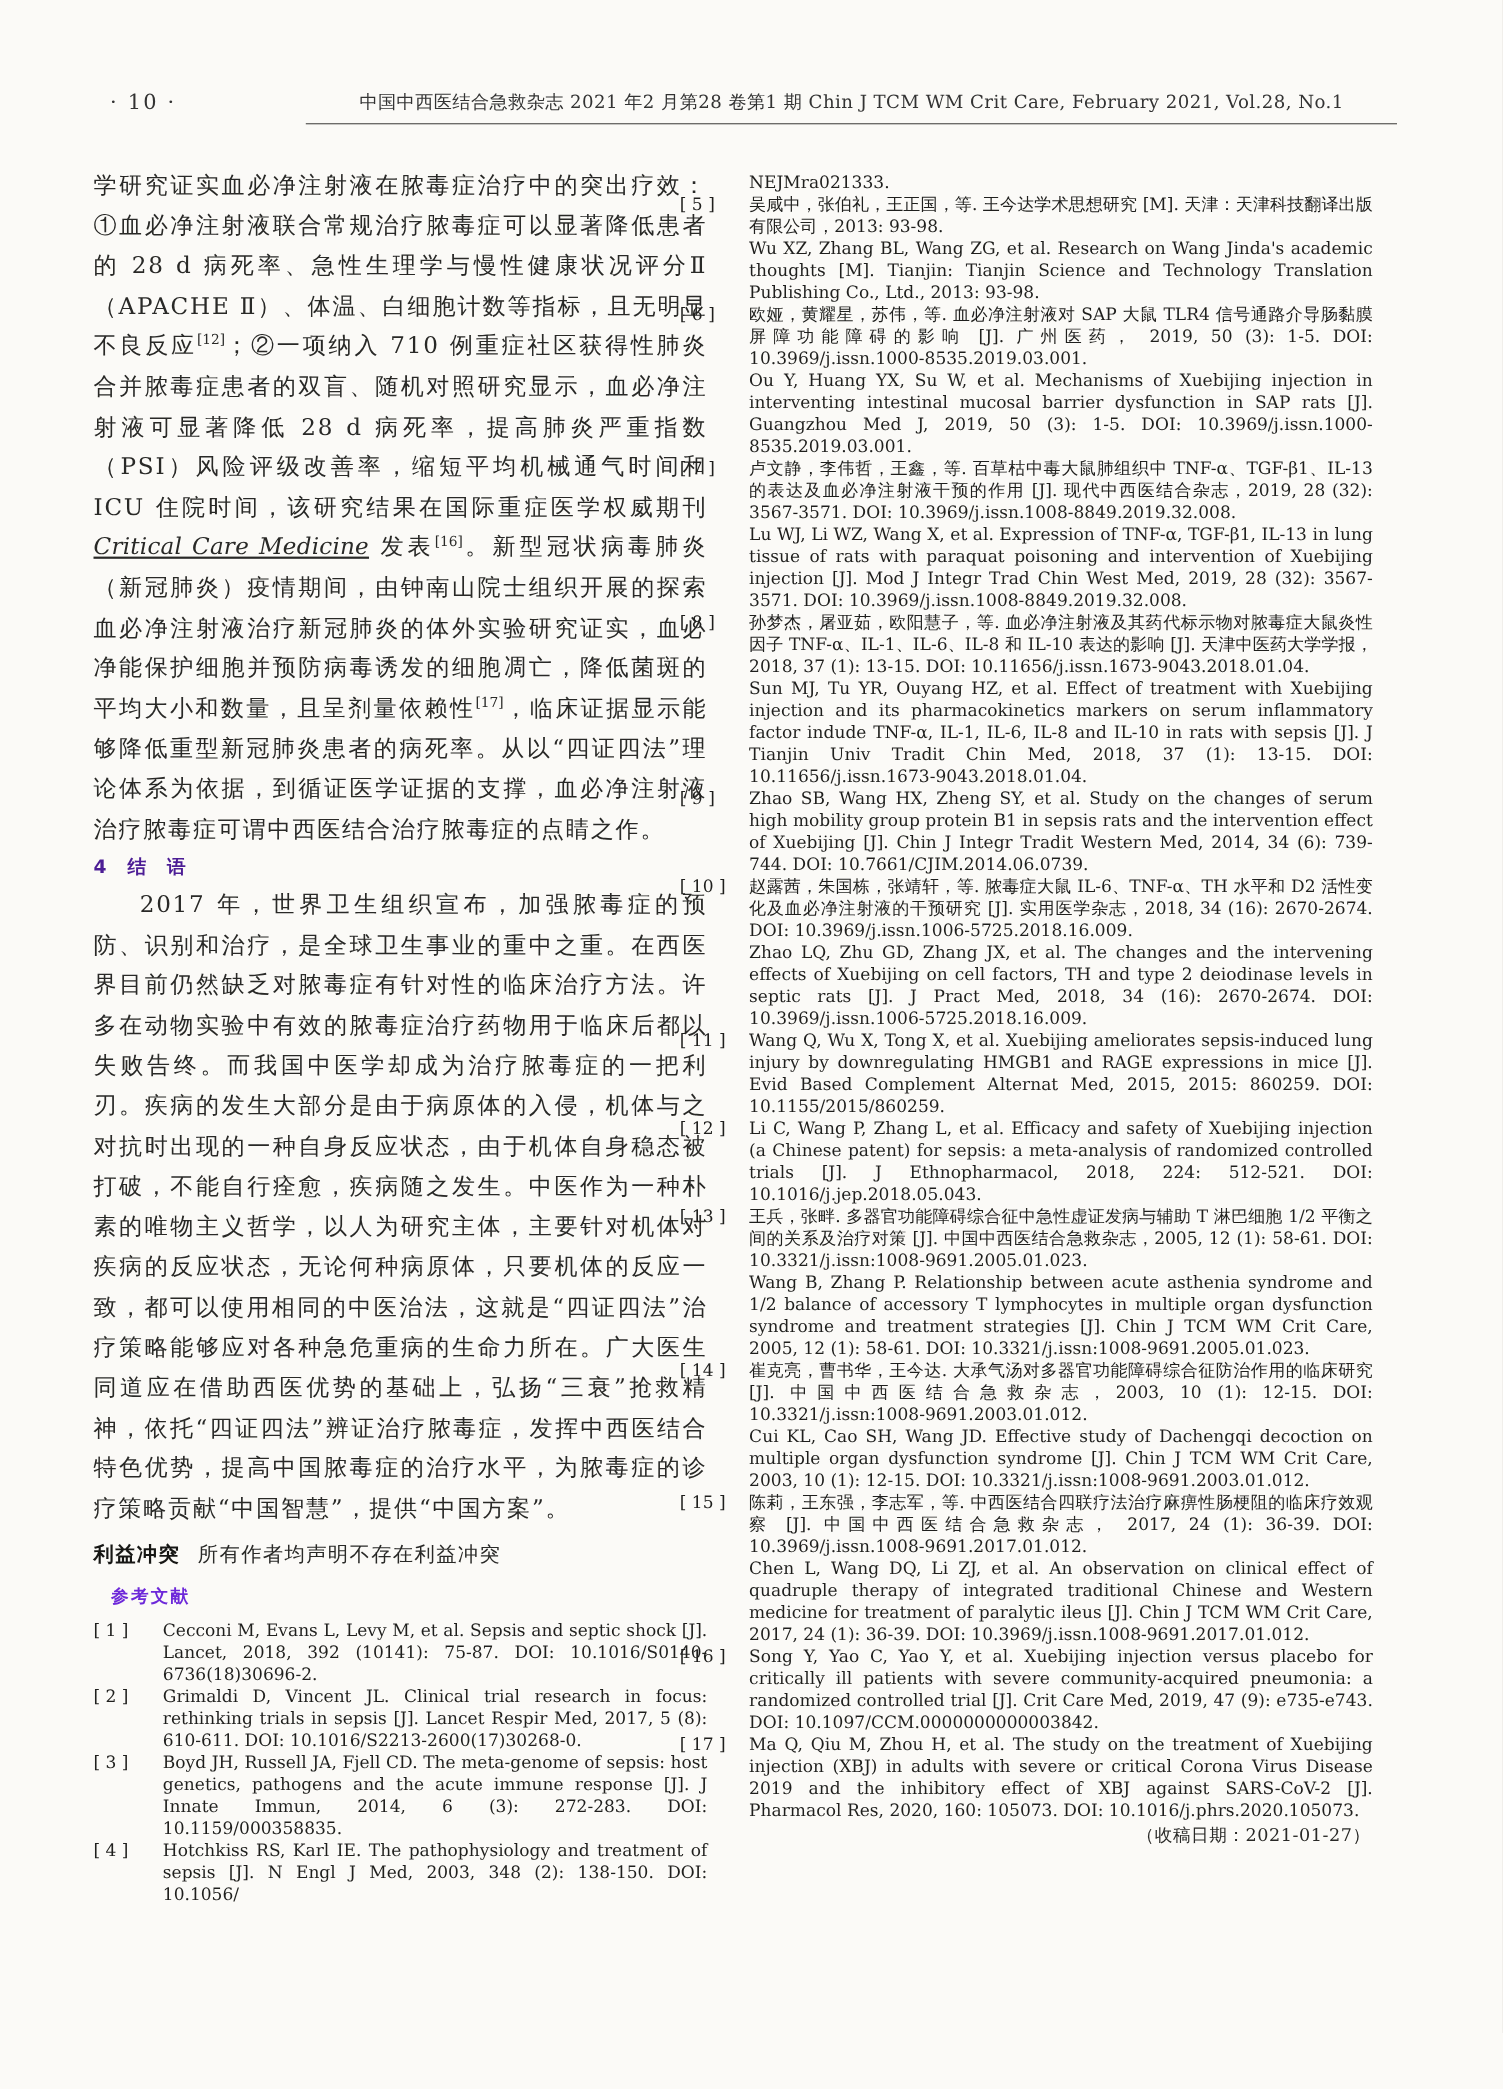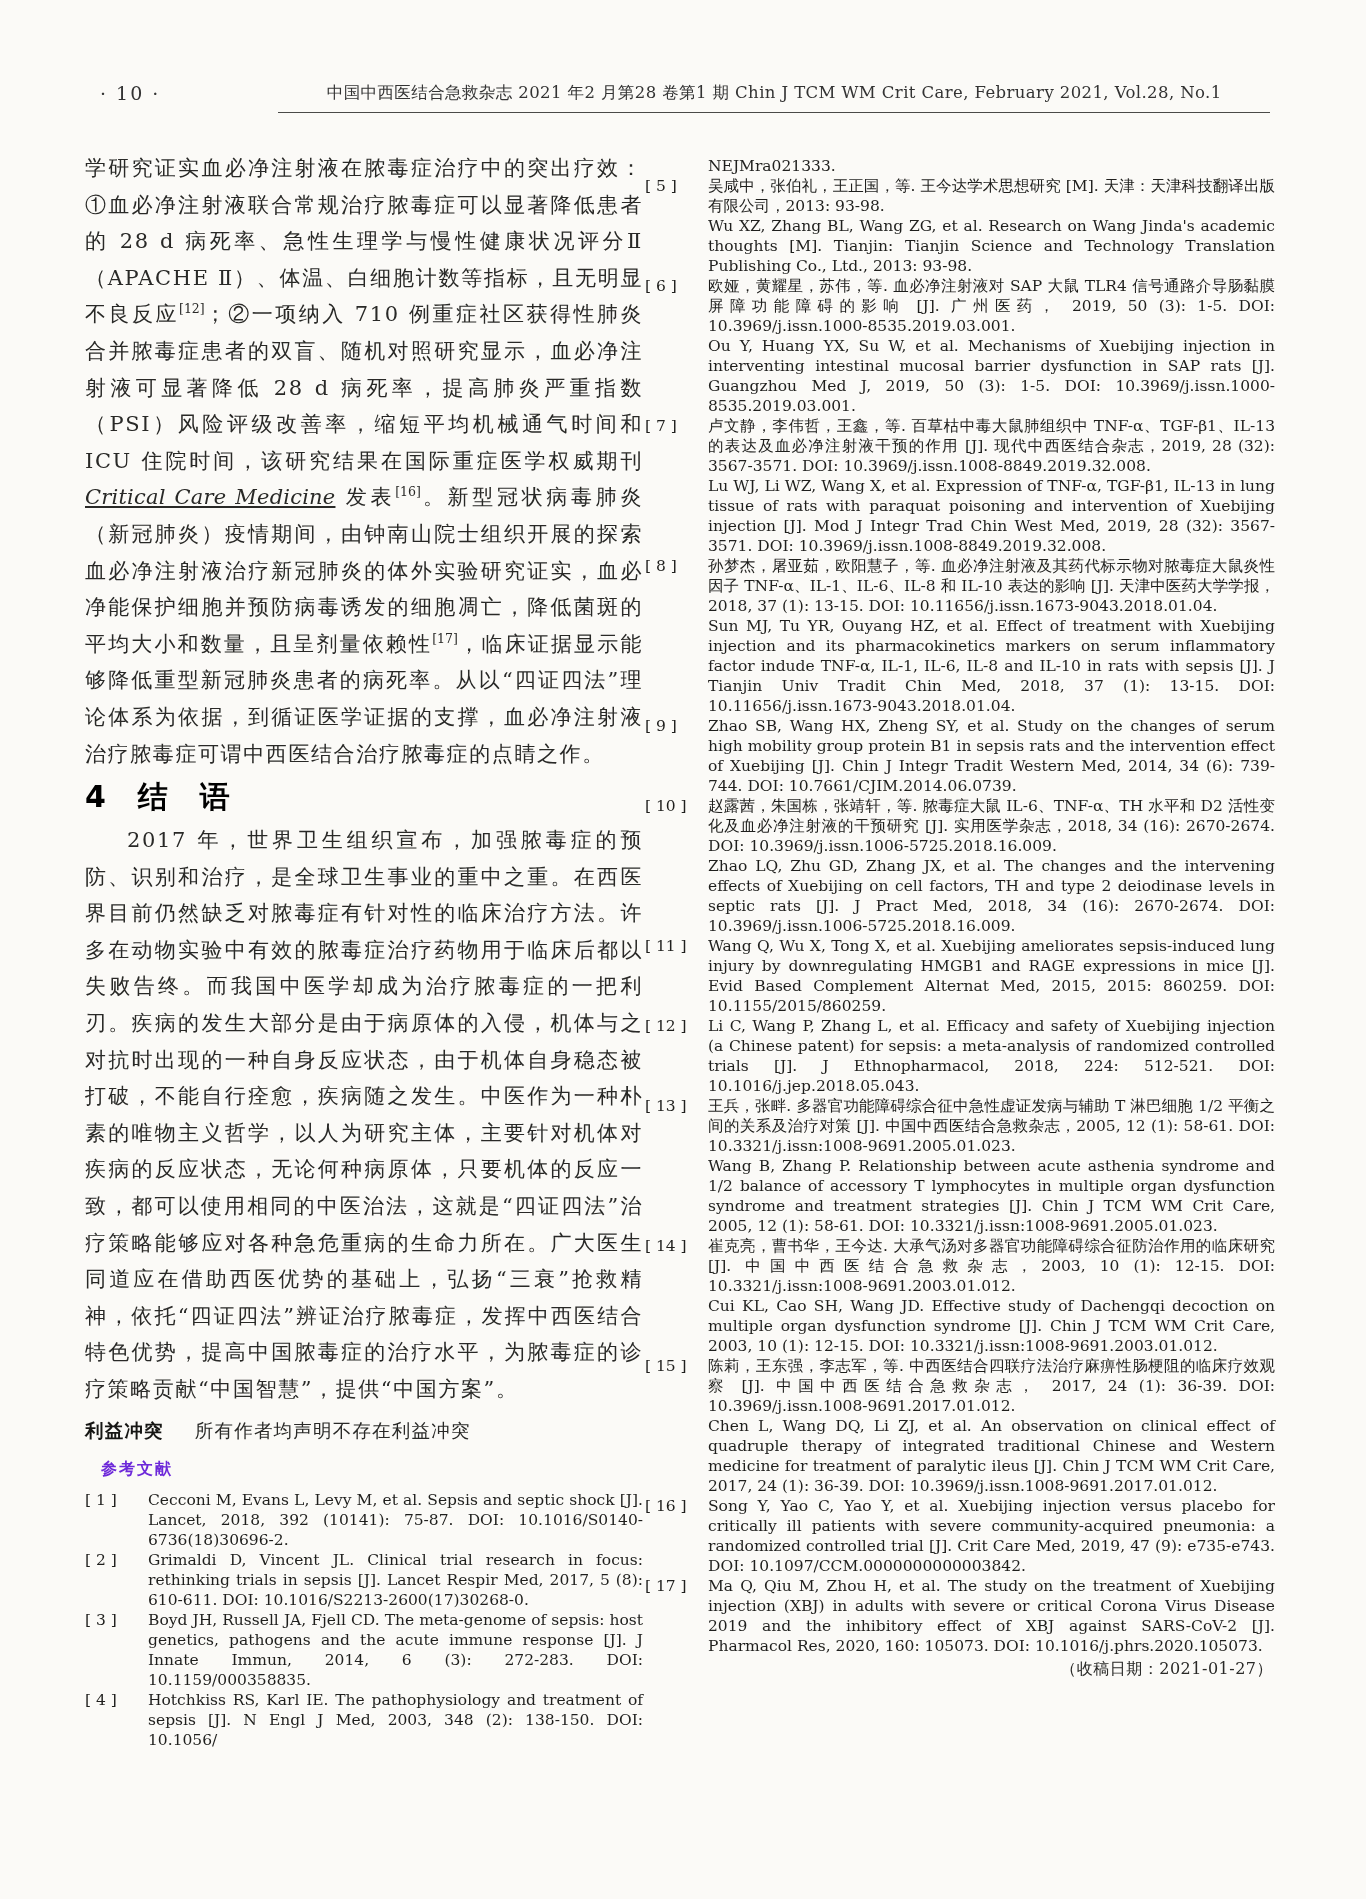--- a/index.html
+++ b/index.html
@@ -20,43 +20,43 @@
   }
   .pagenum{flex:0 0 auto;padding-bottom:9px;font-size:19px;letter-spacing:2px;}
   .journal{
     flex:1;margin-left:118px;text-align:center;
     padding-bottom:8px;border-bottom:1.6px solid #4a4a48;
     font-size:16.5px;letter-spacing:.4px;white-space:nowrap;
   }
   
   .col{position:absolute;top:150px;}
   .col.left{left:85px;width:558px;}
-  .col.right{left:645px;width:630px;top:156px;}
+  .col.right{left:618px;width:630px;top:156px;}
   
   .body-par{
     margin:0;
     font-size:21px;line-height:36.6px;
     text-align:justify;letter-spacing:1.6px;
   }
   .body-par.indent{text-indent:2em;}
   .body-par sup{font-size:12.5px;line-height:0;vertical-align:super;letter-spacing:0;}
   .body-par i{letter-spacing:.2px;text-decoration:underline;}
   .sec-head{
     margin:5px 0 4px 0;
     font-family:"DejaVu Sans","Liberation Sans",sans-serif;
-    font-weight:bold;font-size:30px;color:#000000;
+    font-weight:bold;font-size:17px;color:#4c1d95;
     letter-spacing:1px;
   }
   .conflict{
     margin:10px 0 0 0;
     font-size:18.5px;letter-spacing:1.2px;
   }
   .conflict-label{
     font-family:"DejaVu Sans","Liberation Sans",sans-serif;
-    font-weight:bold;color:#161614;margin-right:31px;
+    font-weight:bold;color:#161614;margin-right:16px;
   }
   .ref-head{
     margin:16px 0 10px 16px;
     font-family:"DejaVu Sans","Liberation Sans",sans-serif;
     font-weight:bold;font-size:16px;color:#6d28d9;
     letter-spacing:2px;
   }
   
   .ref-list{font-size:15.5px;line-height:20px;color:#1f1f1d;}
   .ref{display:flex;align-items:flex-start;}

